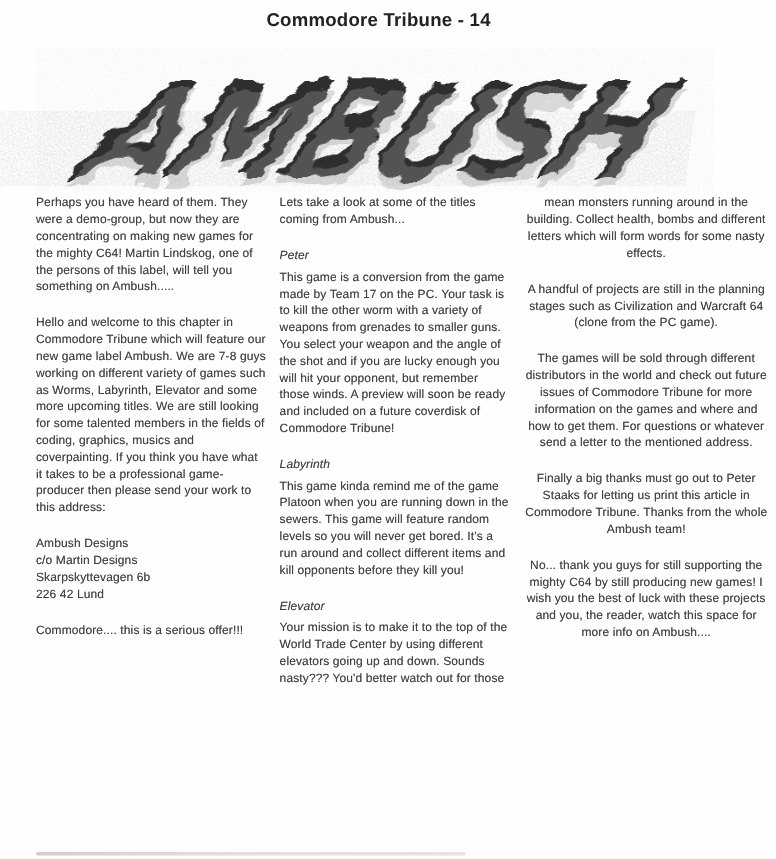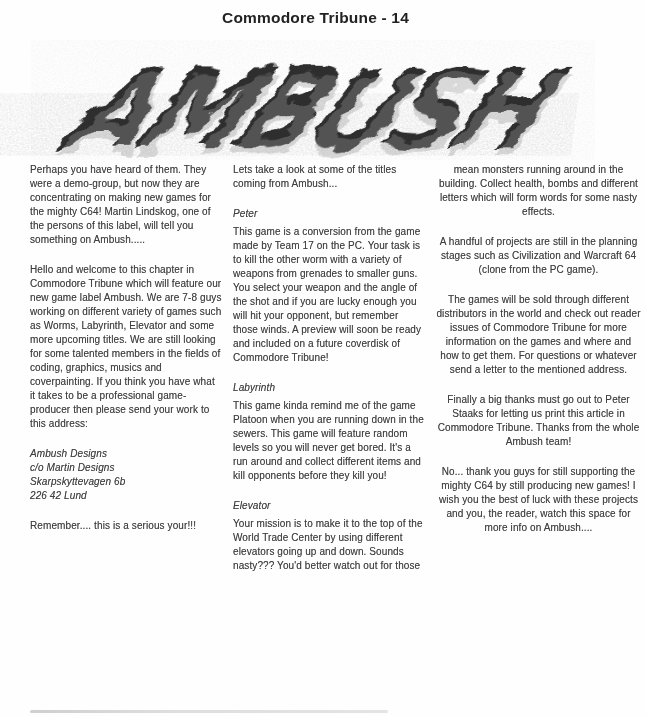--- a/index.html
+++ b/index.html
@@ -41,21 +41,21 @@
     letter-spacing: 0.1px;
     text-shadow: 0 0 0.5px rgba(70,70,70,0.55);
   }
   .col.col-right { width: auto; flex: 1 1 auto; text-align: center; }
   .col p { margin: 0 0 16px 0; }
   .col .game-title {
     font-style: italic;
     margin: 0;
   }
   .col .game-body { margin-top: 4px; }
-  .address div { margin: 0; font-style: italic; }
+  .address div { margin: 0; }
   .address { margin: 0 0 16px 0; }
   .scan-line {
     position: absolute;
     left: 30px; top: 710px;
     width: 358px; height: 3px;
     background: linear-gradient(90deg, #cfcfcf, #dedede 40%, #e4e4e4);
     border-radius: 2px;
     filter: blur(0.6px);
   }
 </style>
@@ -92,37 +92,37 @@
 
     <div class="col col-left">
       <p>Perhaps you have heard of them. They were a demo-group, but now they are concentrating on making new games for the mighty C64! Martin Lindskog, one of the persons of this label, will tell you something on Ambush.....</p>
       <p>Hello and welcome to this chapter in Commodore Tribune which will feature our new game label Ambush. We are 7-8 guys working on different variety of games such as Worms, Labyrinth, Elevator and some more upcoming titles. We are still looking for some talented members in the fields of coding, graphics, musics and coverpainting. If you think you have what it takes to be a professional game-producer then please send your work to this address:</p>
       <div class="address">
         <div>Ambush Designs</div>
         <div>c/o Martin Designs</div>
         <div>Skarpskyttevagen 6b</div>
         <div>226 42 Lund</div>
       </div>
-      <p>Remember.... this is a serious your!!!</p>
+      <p>Commodore.... this is a serious offer!!!</p>
     </div>
 
     <div class="col col-middle">
       <p>Lets take a look at some of the titles coming from Ambush...</p>
       <p class="game-title">Peter</p>
       <p class="game-body">This game is a conversion from the game made by Team 17 on the PC. Your task is to kill the other worm with a variety of weapons from grenades to smaller guns. You select your weapon and the angle of the shot and if you are lucky enough you will hit your opponent, but remember those winds. A preview will soon be ready and included on a future coverdisk of Commodore Tribune!</p>
       <p class="game-title">Labyrinth</p>
       <p class="game-body">This game kinda remind me of the game Platoon when you are running down in the sewers. This game will feature random levels so you will never get bored. It's a run around and collect different items and kill opponents before they kill you!</p>
       <p class="game-title">Elevator</p>
       <p class="game-body">Your mission is to make it to the top of the World Trade Center by using different elevators going up and down. Sounds nasty??? You'd better watch out for those</p>
     </div>
 
     <div class="col col-right">
       <p>mean monsters running around in the building. Collect health, bombs and different letters which will form words for some nasty effects.</p>
       <p>A handful of projects are still in the planning stages such as Civilization and Warcraft 64 (clone from the PC game).</p>
-      <p>The games will be sold through different distributors in the world and check out reader issues of Commodore Tribune for more information on the games and where and how to get them. For questions or whatever send a letter to the mentioned address.</p>
+      <p>The games will be sold through different distributors in the world and check out future issues of Commodore Tribune for more information on the games and where and how to get them. For questions or whatever send a letter to the mentioned address.</p>
       <p>Finally a big thanks must go out to Peter Staaks for letting us print this article in Commodore Tribune. Thanks from the whole Ambush team!</p>
       <p>No... thank you guys for still supporting the mighty C64 by still producing new games! I wish you the best of luck with these projects and you, the reader, watch this space for more info on Ambush....</p>
     </div>
 
   </div>
 
   <div class="scan-line"></div>
 
 </div>
 

